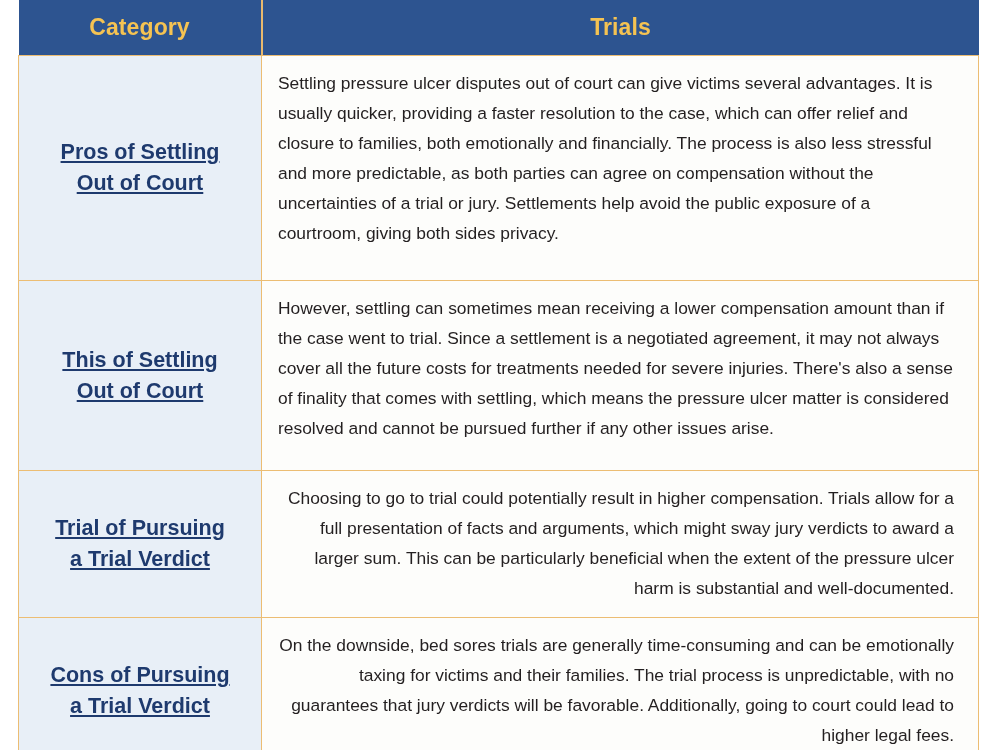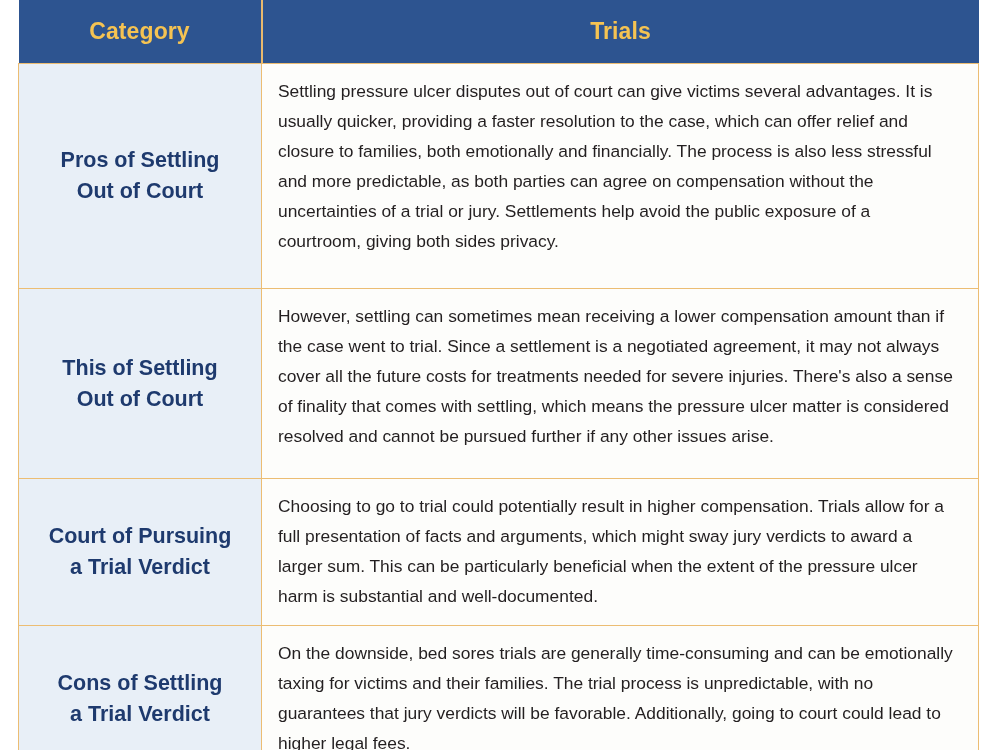--- a/index.html
+++ b/index.html
@@ -41,21 +41,21 @@
   col.col-category { width: 243px; }
   col.col-details  { width: 717px; }
 
   
   thead tr.header-row th {
     background: #2d5490;
     color: #f5c352;
     font-size: 23px;
     font-weight: bold;
     text-align: center;
-    height: 63px;
+    height: 55px;
     padding: 0;
     border: none;
     letter-spacing: 0.1px;
   }
   thead tr.header-row th.th-category {
     border-right: 2px solid #e8b96e;
   }
 
   
   tbody td {
@@ -65,32 +65,33 @@
   }
   tbody td.cat-cell {
     background: #e8eff7;
     color: #1e3a6e;
     font-size: 21.5px;
     font-weight: bold;
     text-align: center;
     line-height: 1.42;
     padding: 10px 14px;
     border-left: 1.5px solid #ecbd73;
+    text-decoration: underline;
   }
   tbody td.det-cell {
     background: #fdfdfb;
     color: #231f20;
     font-size: 17.4px;
     font-weight: normal;
     text-align: left;
     line-height: 1.72;
     padding: 13px 24px 13px 16px;
     vertical-align: top;
   }
-  tbody td.det-cell.mid { vertical-align: middle; }
+  tbody td.det-cell.mid { vertical-align: middle; text-align: right; }
 
   tbody tr.row-1 { height: 225px; }
   tbody tr.row-2 { height: 190px; }
   tbody tr.row-3 { height: 132px; }
   tbody tr.row-4 { height: 144px; }
 
   .cat-line { display: block; white-space: nowrap; }
   .det-text { display: block; }
 </style>
 </head>
@@ -126,31 +127,31 @@
             <span class="cat-line">This of Settling</span>
             <span class="cat-line">Out of Court</span>
           </td>
           <td class="det-cell">
             <span class="det-text">However, settling can sometimes mean receiving a lower compensation amount than if the case went to trial. Since a settlement is a negotiated agreement, it may not always cover all the future costs for treatments needed for severe injuries. There's also a sense of finality that comes with settling, which means the pressure ulcer matter is considered resolved and cannot be pursued further if any other issues arise.</span>
           </td>
         </tr>
 
         <tr class="row-3">
           <td class="cat-cell">
-            <span class="cat-line">Court of Pursuing</span>
+            <span class="cat-line">Trial of Pursuing</span>
             <span class="cat-line">a Trial Verdict</span>
           </td>
           <td class="det-cell mid">
             <span class="det-text">Choosing to go to trial could potentially result in higher compensation. Trials allow for a full presentation of facts and arguments, which might sway jury verdicts to award a larger sum. This can be particularly beneficial when the extent of the pressure ulcer harm is substantial and well-documented.</span>
           </td>
         </tr>
 
         <tr class="row-4">
           <td class="cat-cell">
-            <span class="cat-line">Cons of Settling</span>
+            <span class="cat-line">Cons of Pursuing</span>
             <span class="cat-line">a Trial Verdict</span>
           </td>
           <td class="det-cell mid">
             <span class="det-text">On the downside, bed sores trials are generally time-consuming and can be emotionally taxing for victims and their families. The trial process is unpredictable, with no guarantees that jury verdicts will be favorable. Additionally, going to court could lead to higher legal fees.</span>
           </td>
         </tr>
 
       </tbody>
     </table>
   </div>

